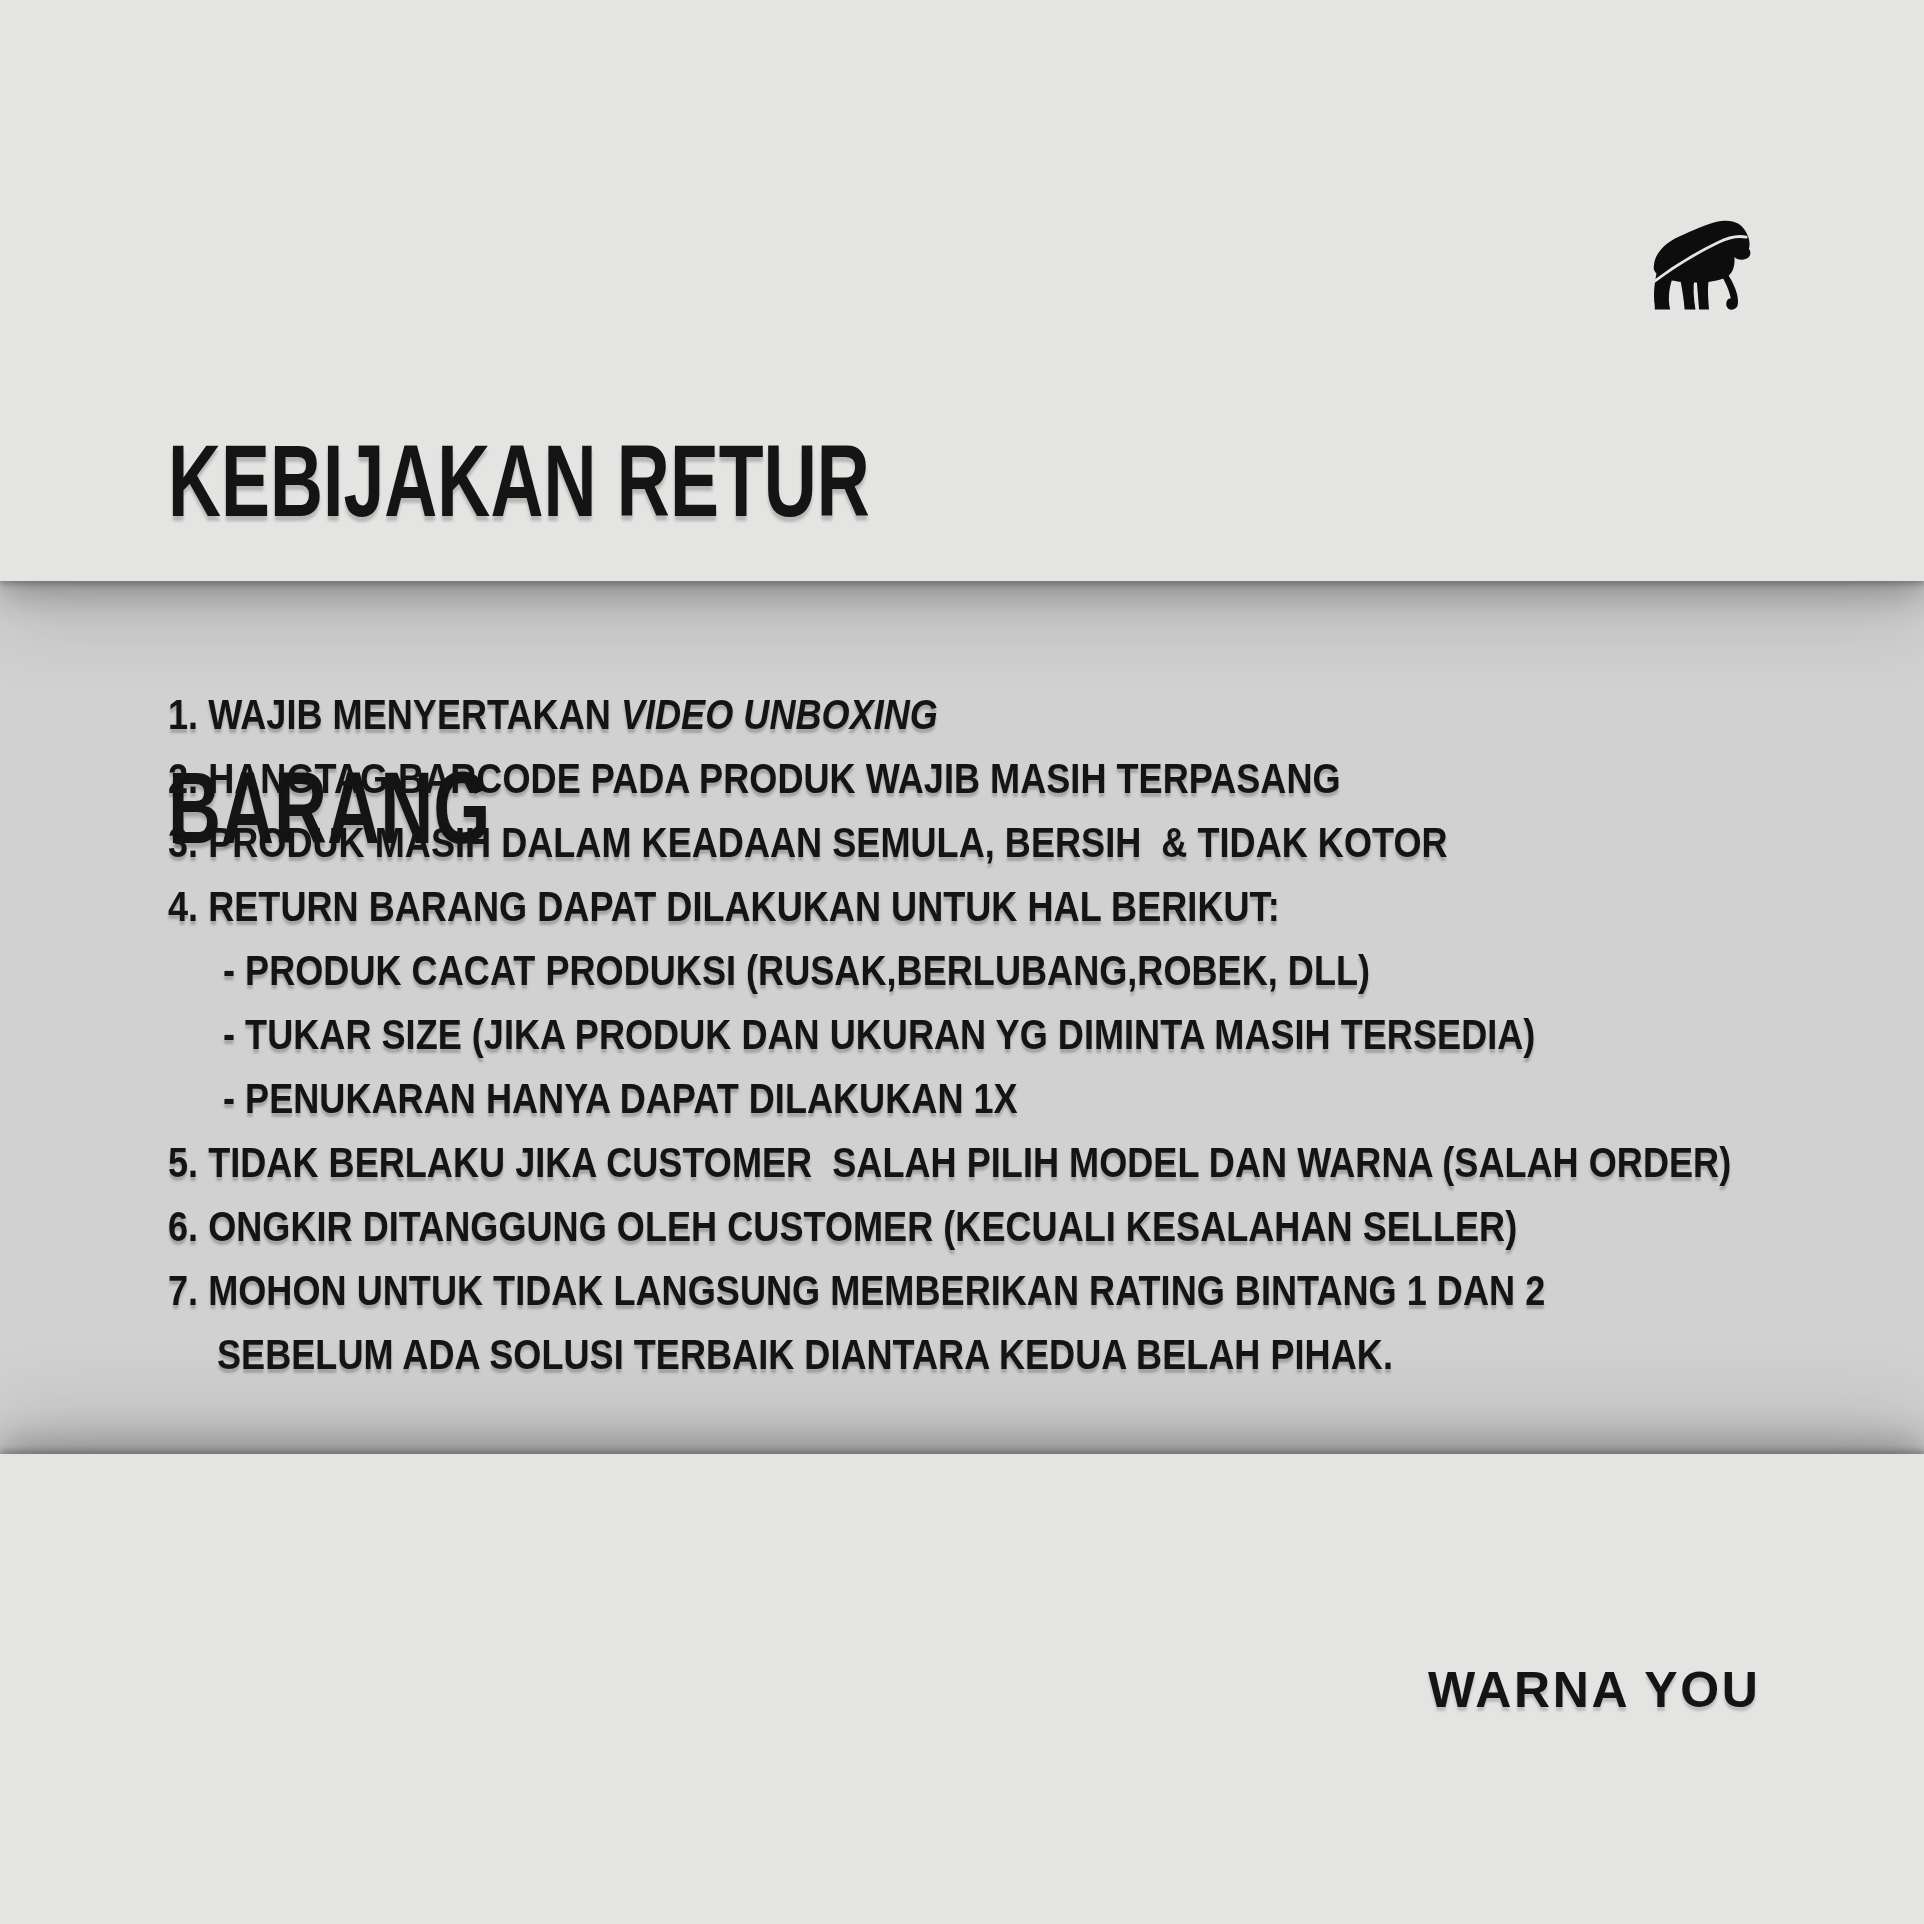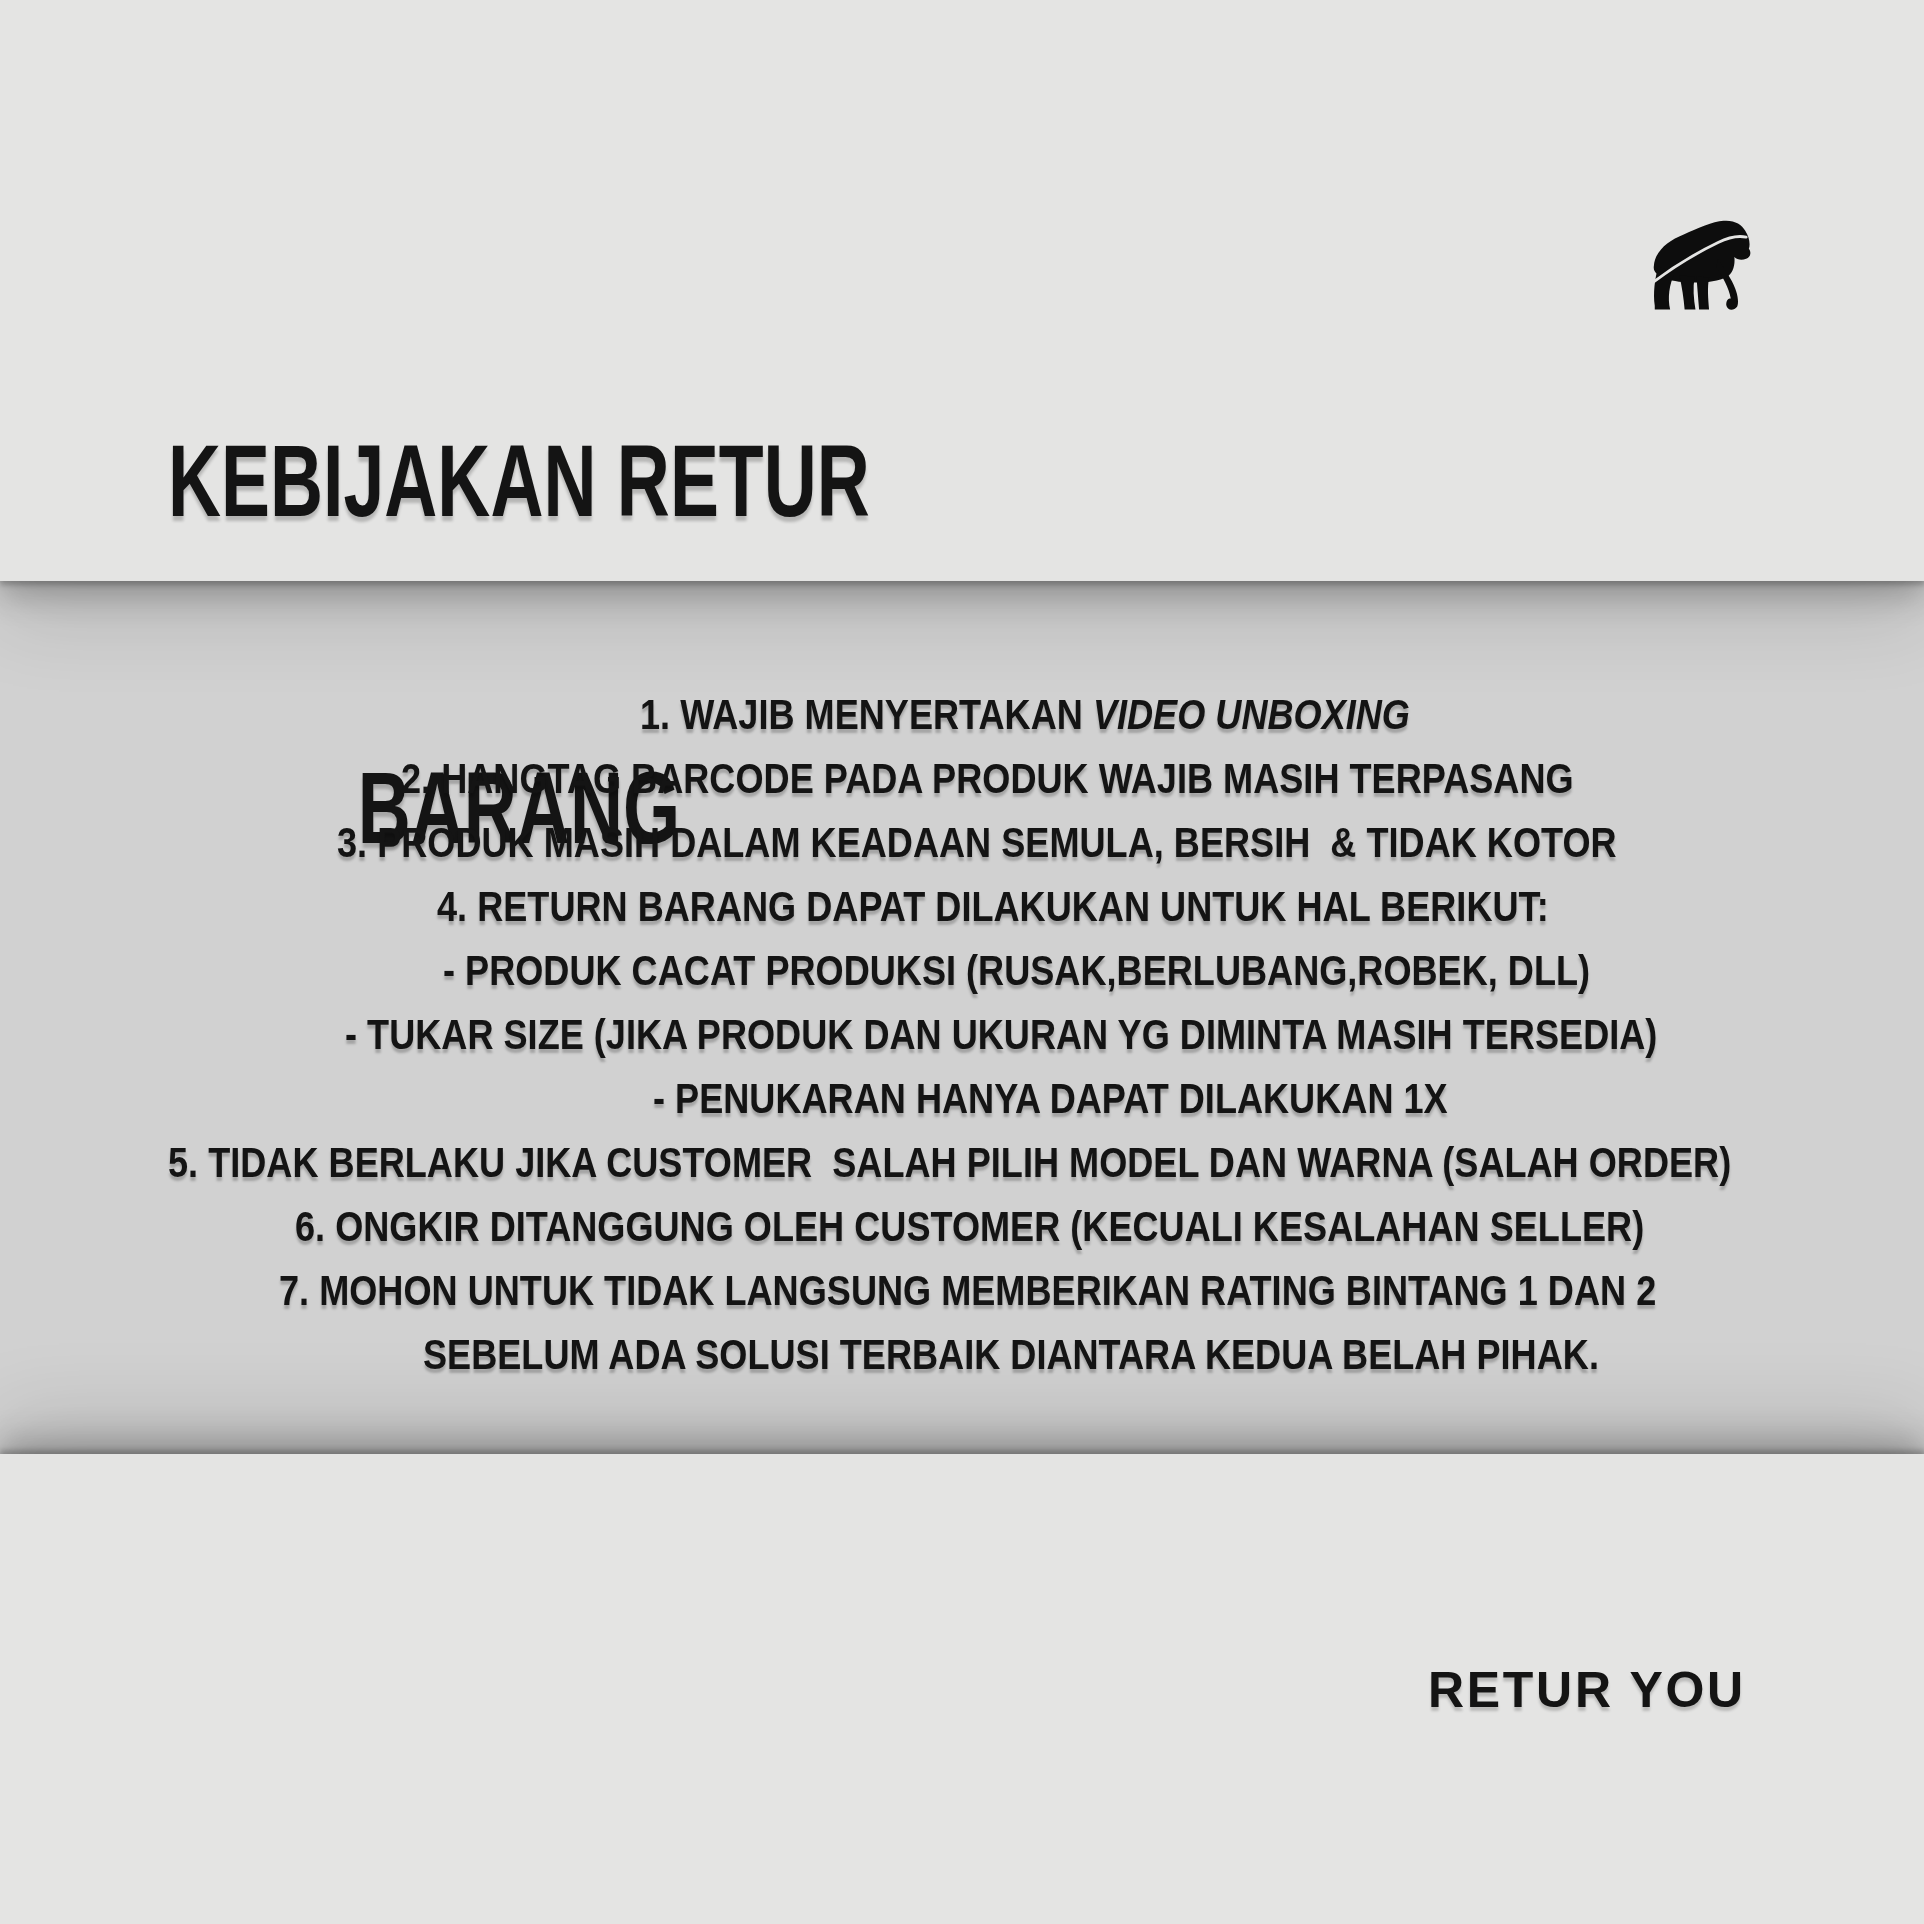--- a/index.html
+++ b/index.html
@@ -1,21 +1,20 @@
 <!DOCTYPE html>
 <html style="font-size:14.3px"><head>
 <meta charset="utf-8">
 <style>
   html,body{margin:0;padding:0;background:#9a9a9a;}
   .page{
     position:relative;width:1925px;height:1925px;overflow:hidden;
     background:#d1d1d1;
     font-family:"Liberation Sans",sans-serif;
     color:#141414;
-    text-align:center;
   }
   
   .band-top{
     position:absolute;left:0;top:0;width:1925px;height:581px;
     background:#e4e4e3;z-index:2;
     box-shadow:0 3.6px 5.3px rgba(0,0,0,.22),0 14.3px 30px rgba(0,0,0,.24),0 39px 76px rgba(0,0,0,.12);
   }
   .band-middle{
     position:absolute;left:0;top:581px;width:1925px;height:873px;
     background:#d1d1d1;z-index:1;
@@ -97,16 +96,16 @@
     <div class="rule main"><span class="scale"><span>4. RETURN BARANG DAPAT DILAKUKAN UNTUK HAL BERIKUT:</span></span></div>
     <div class="rule sub"><span class="scale"><span>- PRODUK CACAT PRODUKSI (RUSAK,BERLUBANG,ROBEK, DLL)</span></span></div>
     <div class="rule sub"><span class="scale"><span>- TUKAR SIZE (JIKA PRODUK DAN UKURAN YG DIMINTA MASIH TERSEDIA)</span></span></div>
     <div class="rule sub"><span class="scale"><span>- PENUKARAN HANYA DAPAT DILAKUKAN 1X</span></span></div>
     <div class="rule main"><span class="scale"><span>5. TIDAK BERLAKU JIKA CUSTOMER  SALAH PILIH MODEL DAN WARNA (SALAH ORDER)</span></span></div>
     <div class="rule main"><span class="scale"><span>6. ONGKIR DITANGGUNG OLEH CUSTOMER (KECUALI KESALAHAN SELLER)</span></span></div>
     <div class="rule main"><span class="scale"><span>7. MOHON UNTUK TIDAK LANGSUNG MEMBERIKAN RATING BINTANG 1 DAN 2</span></span></div>
     <div class="rule cont"><span class="scale"><span>SEBELUM ADA SOLUSI TERBAIK DIANTARA KEDUA BELAH PIHAK.</span></span></div>
   </div>
 
-  <div class="thankyou">RETUR YOU</div>
+  <div class="thankyou">WARNA YOU</div>
 
 </div>
 
 
 </body></html>

